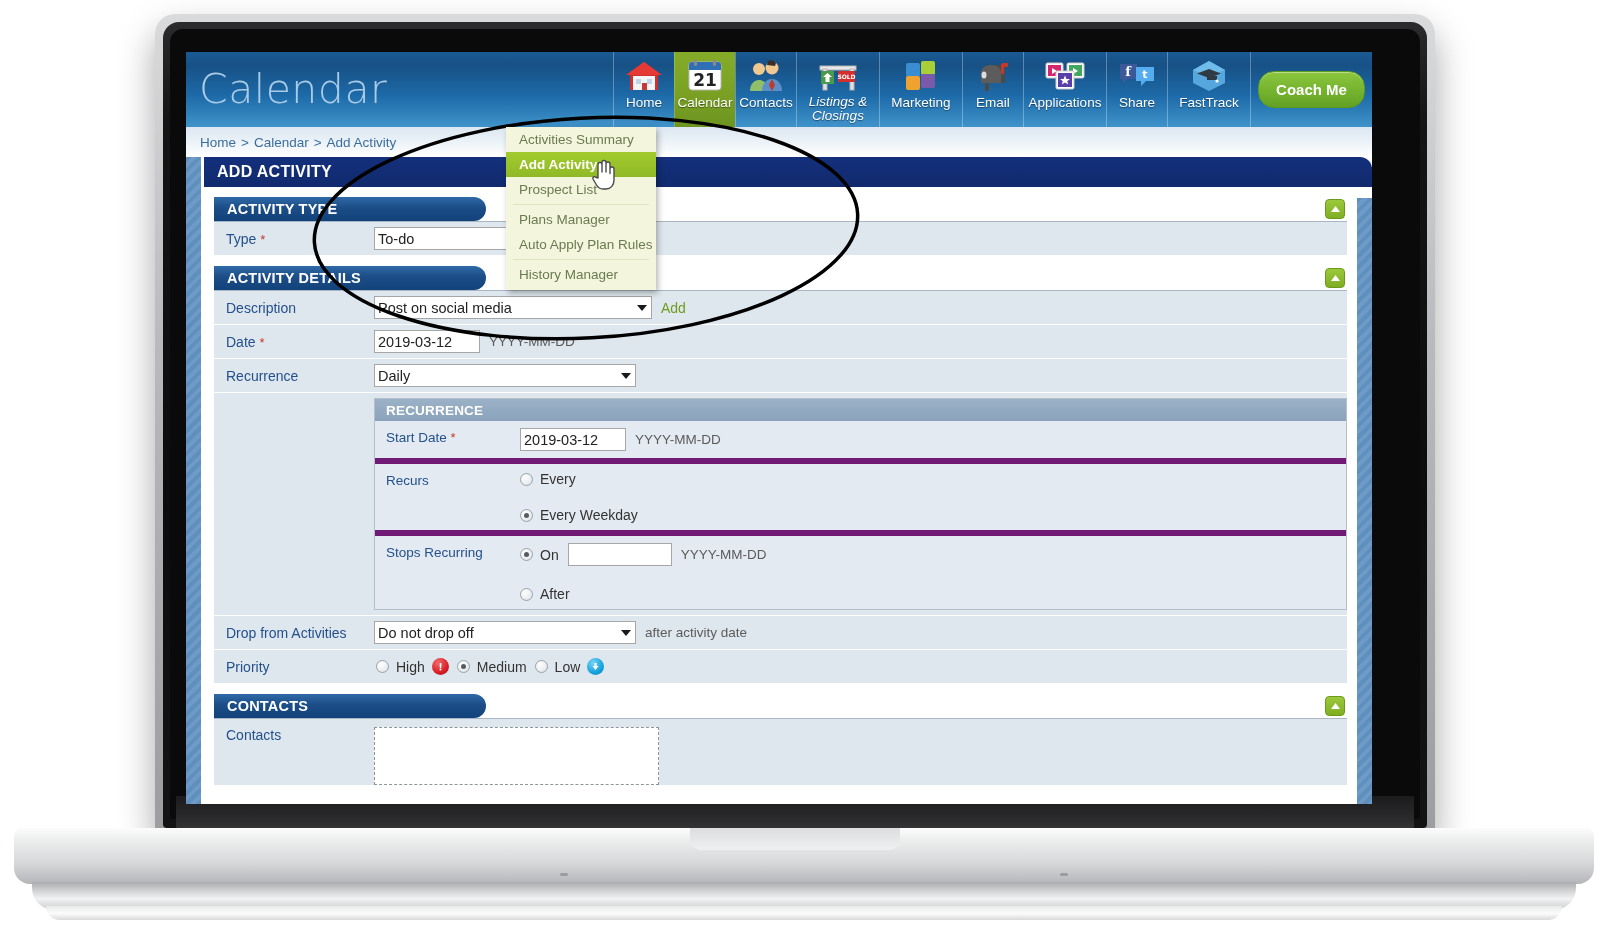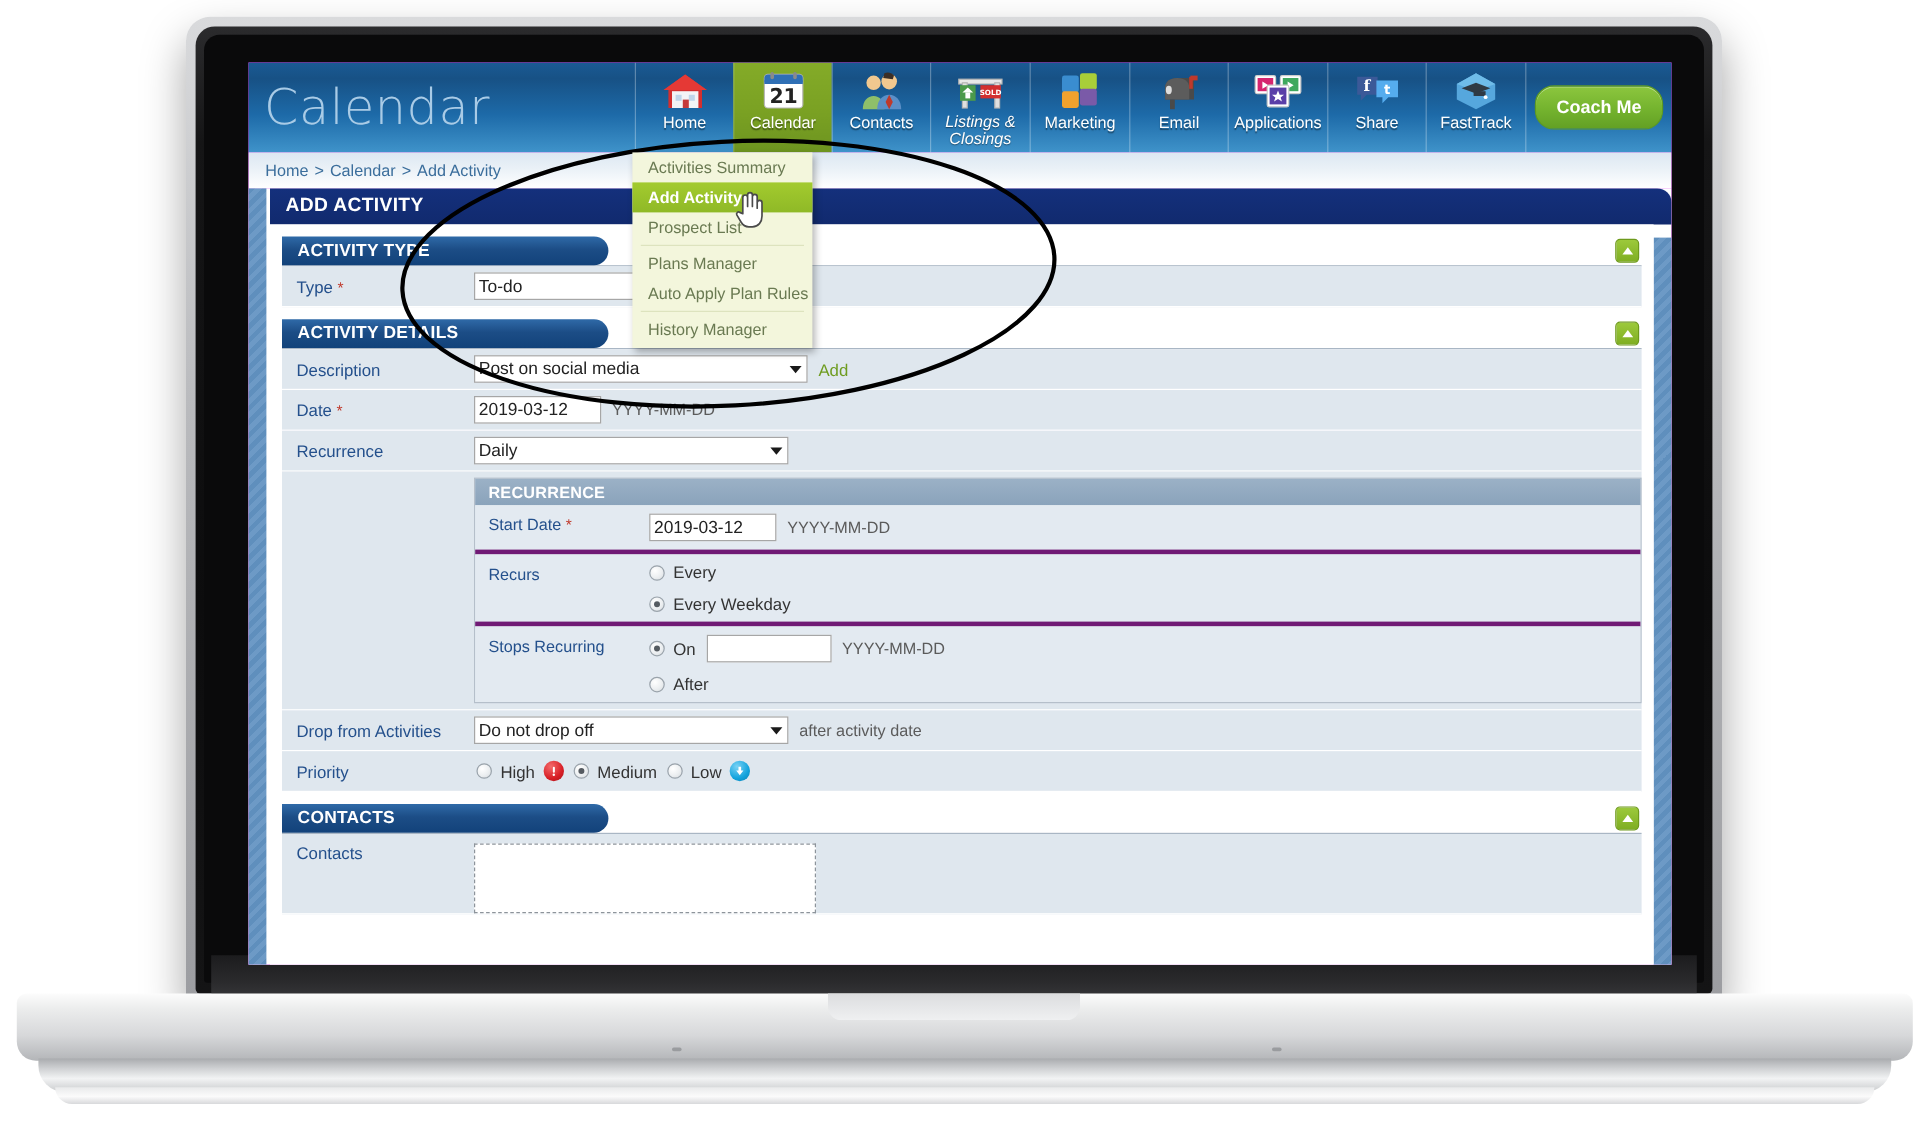--- a/index.html
+++ b/index.html
@@ -72,24 +72,24 @@
     left: 46px; top: 906px;
     width: 1516px; height: 14px;
     background: linear-gradient(180deg,#e9eaeb,#fbfbfb 55%,#d8d9db);
     border-radius: 0 0 14px 14px;
   }
   .base-dot { position:absolute; width:8px; height:3px; background:#9a9c9f; border-radius:2px; top:873px; }
 
   
   #screen {
     position: absolute;
-    left: 207px; top: 52px;
+    left: 186px; top: 52px;
     width: 1186px; height: 752px;
     overflow: hidden;
-    background: #d946ef;
+    background: #eab308;
   }
 
   
   .header {
     position: relative;
     height: 75px;
     background: linear-gradient(180deg,#1a5a94 0%, #175185 18%, #1d6aa8 58%, #3f93ca 100%);
     overflow: visible;
   }
   .brand {
@@ -104,21 +104,21 @@
   }
   .navbar {
     position: absolute;
     right: 0; top: 0;
     height: 75px;
     display: flex;
     align-items: flex-start;
   }
   .navitem {
     position: relative;
-    width: 82px; height: 75px;
+    width: 61px; height: 75px;
     border-left: 1px solid rgba(255,255,255,.30);
     display: flex;
     flex-direction: column;
     align-items: center;
     justify-content: flex-start;
     cursor: pointer;
   }
   .navitem.wide { width: 83px; }
   .navitem.active { background: linear-gradient(180deg,#84ab28 0%, #7aa123 55%, #6d9420 100%); border-left-color: rgba(255,255,255,.18); }
   .nav-ico { height: 40px; display:flex; align-items:center; justify-content:center; margin-top: 4px; }
@@ -260,23 +260,23 @@
   .prio-high { background: radial-gradient(circle at 36% 28%, #f46a6a 0%, #d81f26 60%, #a5141a 100%); }
   .prio-low  { background: radial-gradient(circle at 36% 28%, #79d2f5 0%, #13a3dd 60%, #0c7fb0 100%); }
 
   
   .subpanel { margin: 0 0 0 160px; border:1px solid #b5bfca; }
   .subhead {
     height: 22px; background: linear-gradient(180deg,#9bb1c6 0%, #8aa3bb 100%);
     color:#ffffff; font-size:13.5px; font-weight:bold;
     display:flex;align-items:center;padding-left:11px; letter-spacing:.2px;
   }
-  .srow { display:flex; align-items:flex-start; background:#e3eaf1; border-bottom:4px solid #701a75; padding: 7px 0; }
+  .srow { display:flex; align-items:flex-start; background:#e3eaf1; border-bottom:6px solid #701a75; padding: 7px 0; }
   .slbl { width:145px; flex:0 0 145px; padding-left:11px; color:#24508c; font-size:13.5px; padding-top:2px;}
-  .sfld { display:flex; flex-direction:column; gap:10px; }
+  .sfld { display:flex; flex-direction:column; gap:20px; }
   .sfld.inline { flex-direction:row; align-items:center; gap:9px; }
 
   
   .contacts-box {
     width: 285px; height: 58px;
     background:#ffffff; border:1px dashed #8d949b;
   }
 
   
   .menu {

